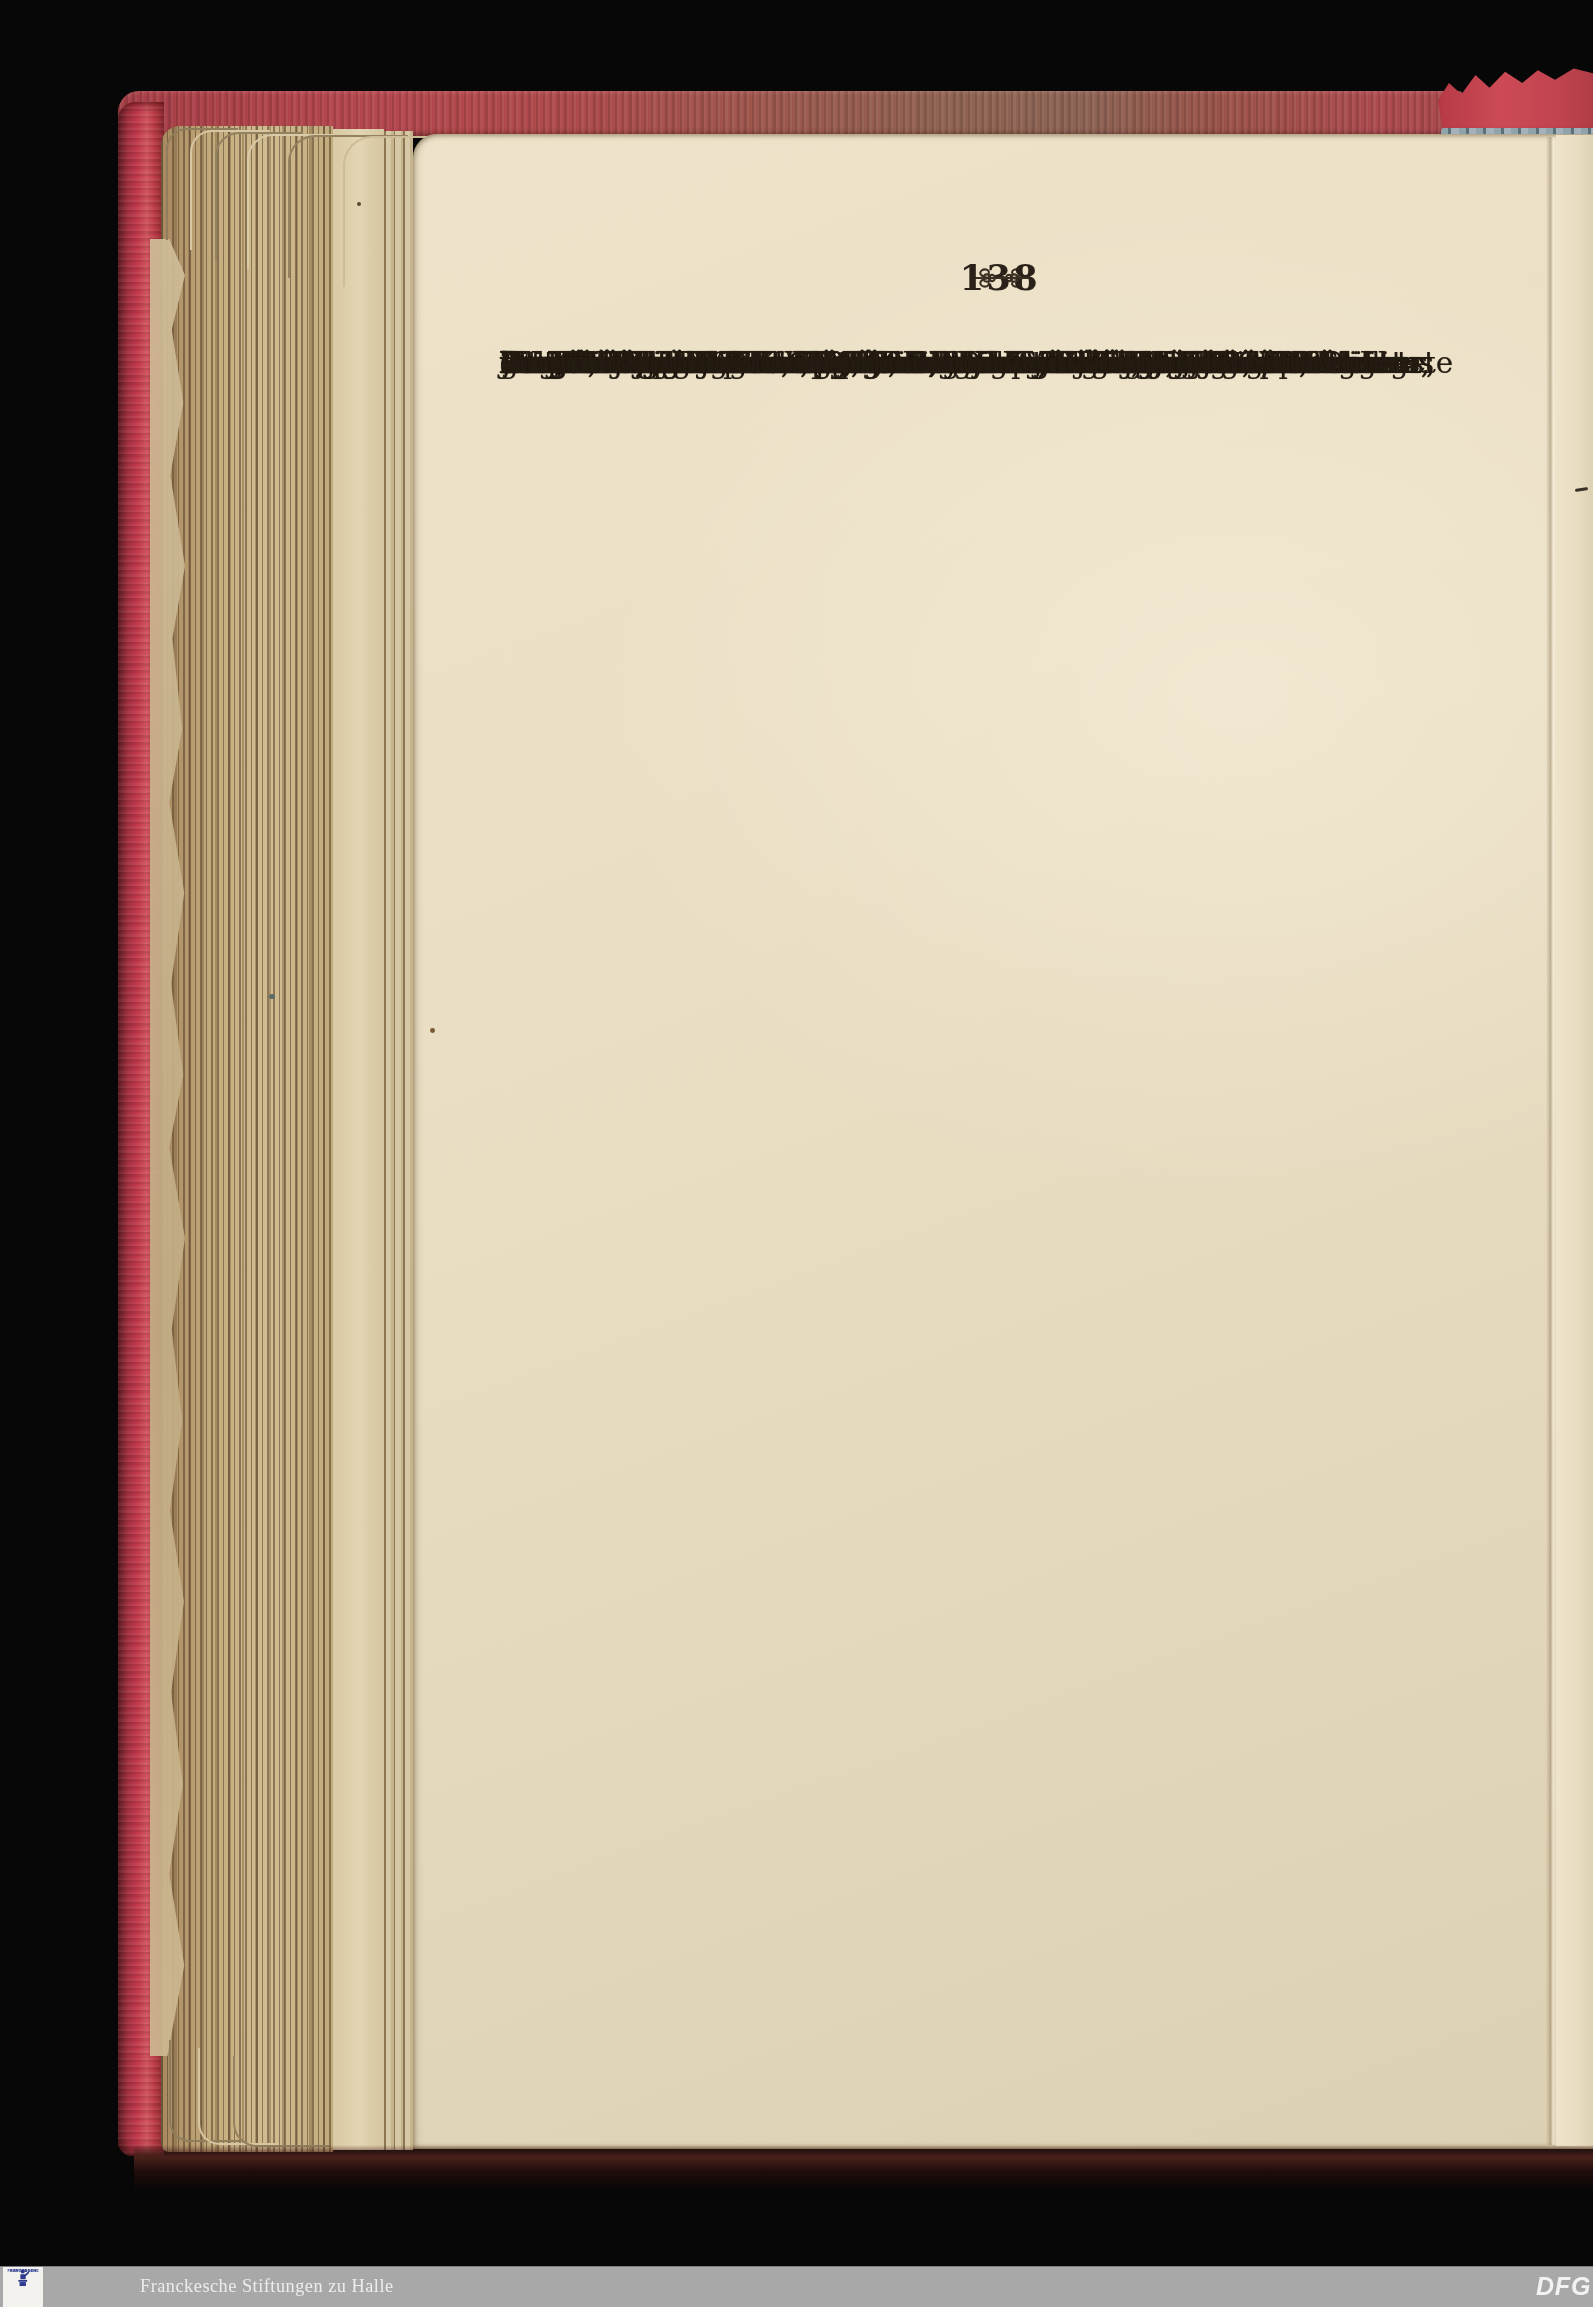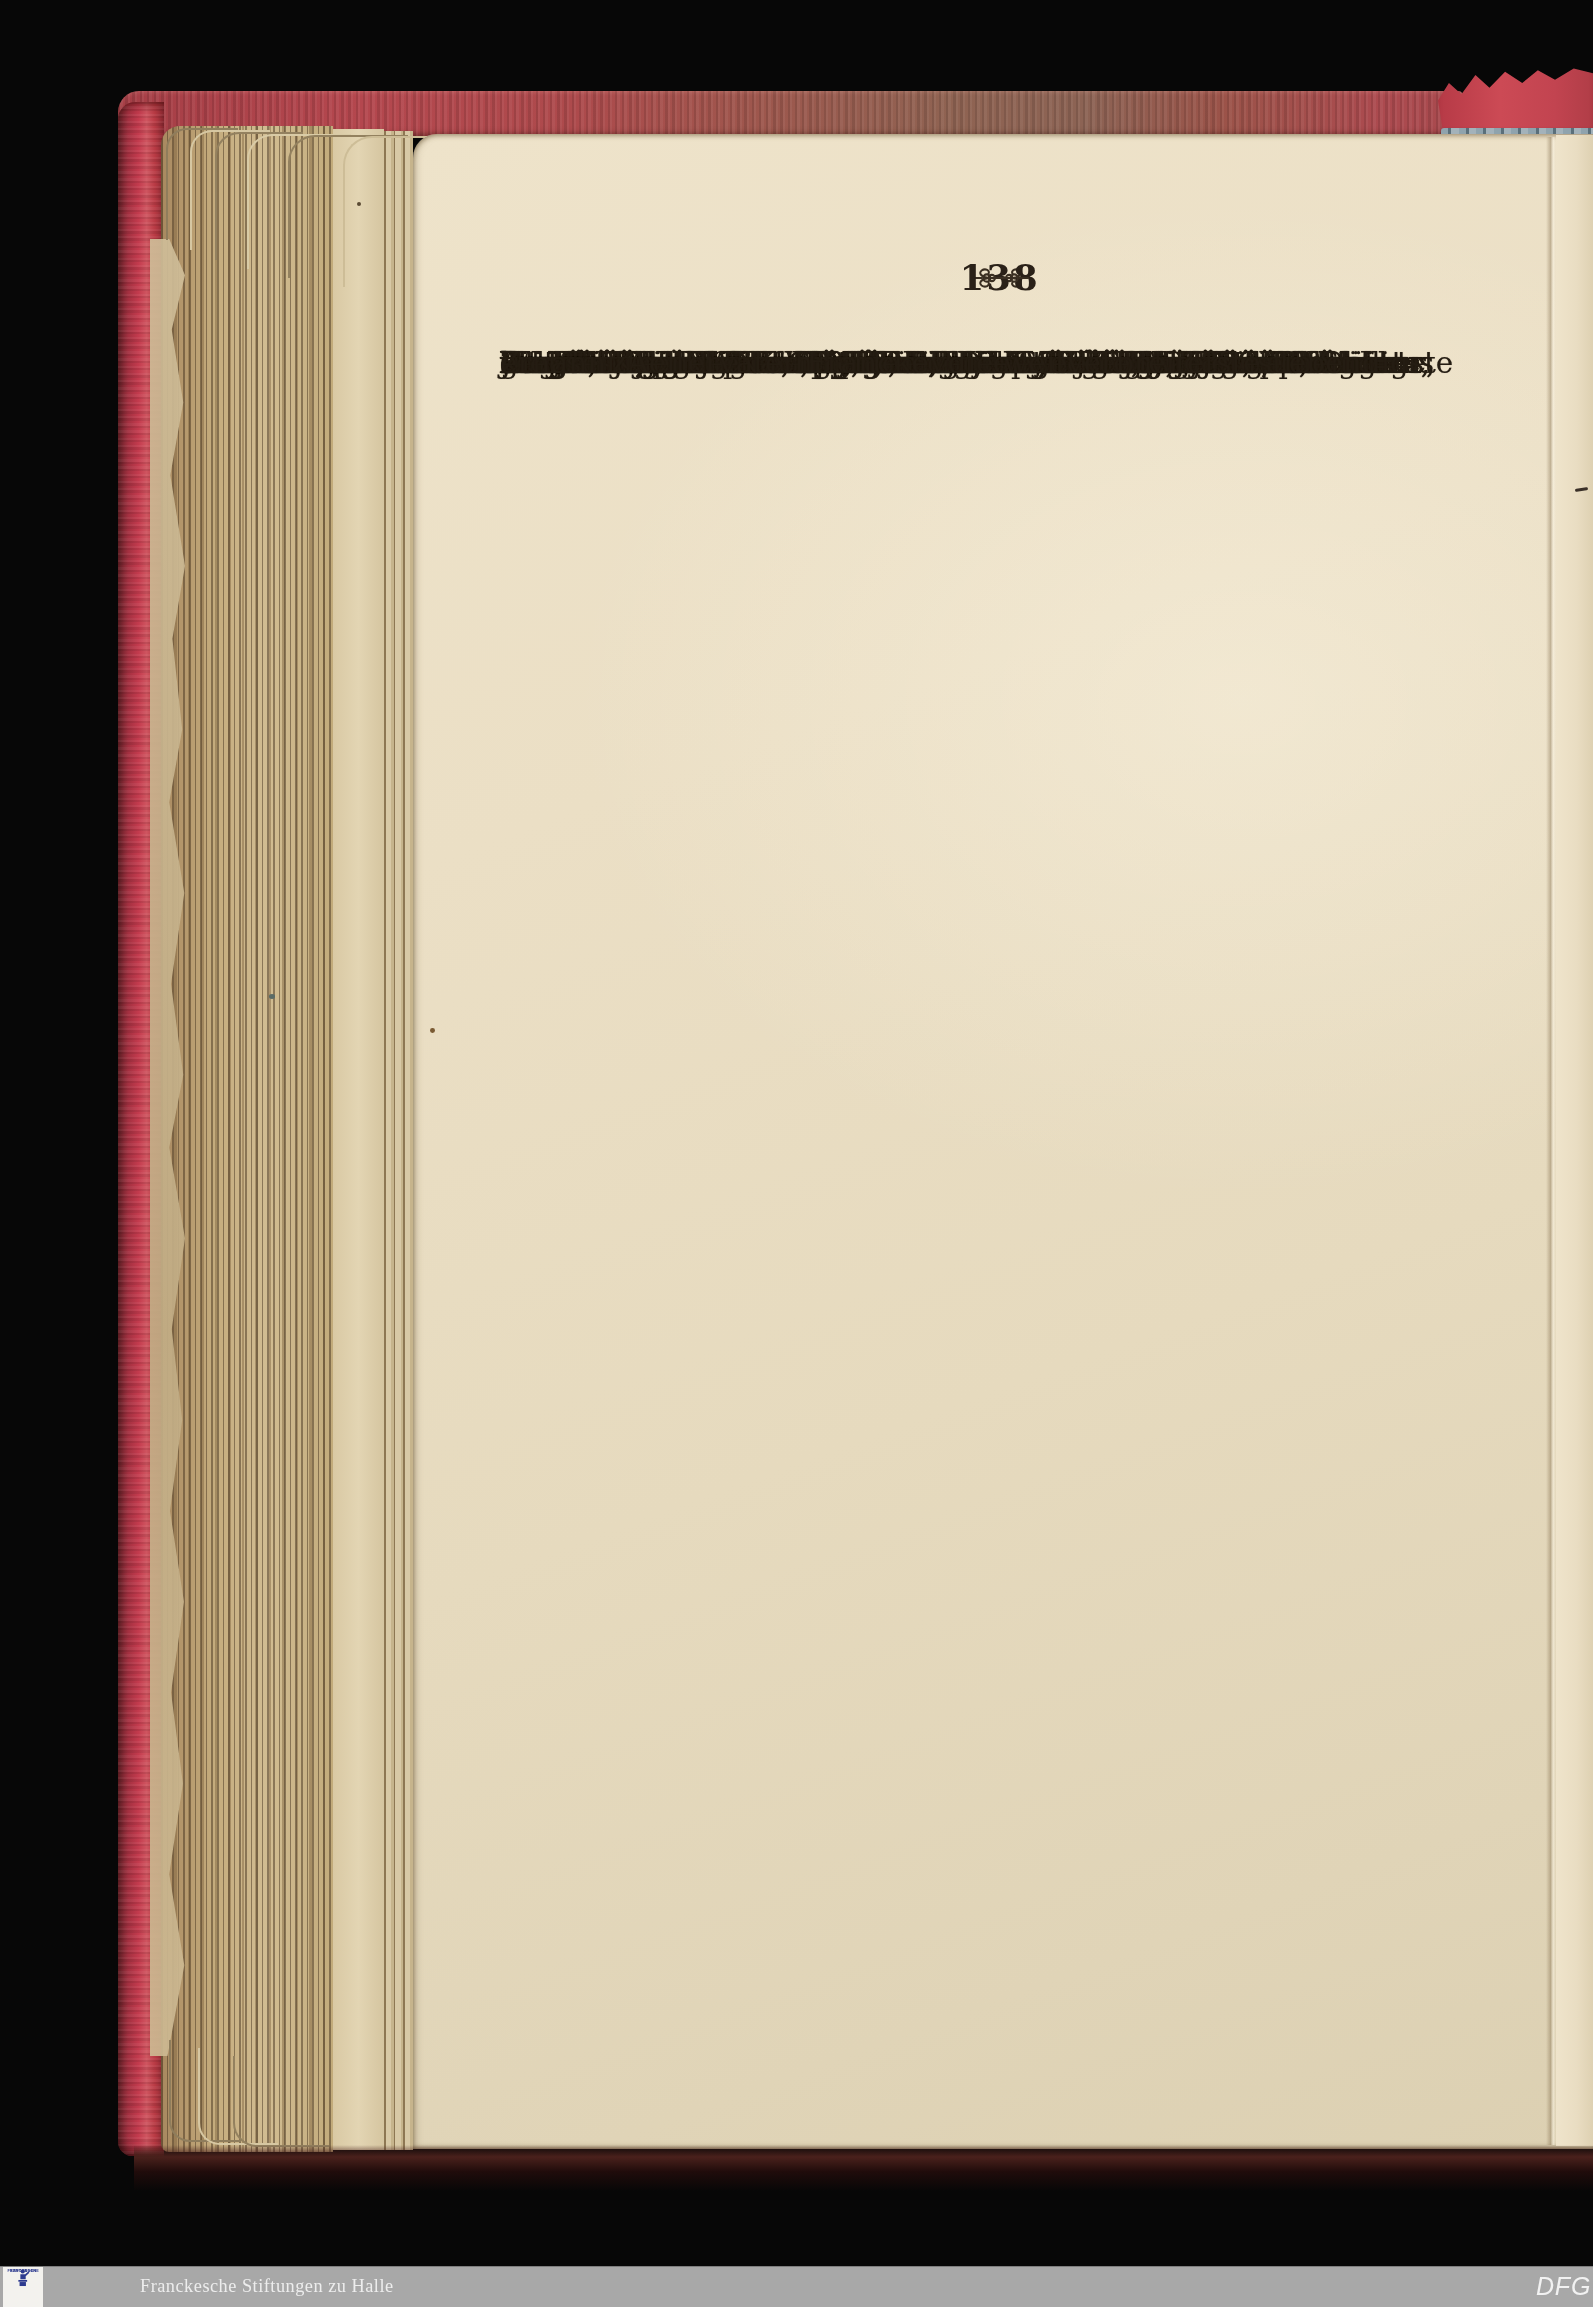--- a/index.html
+++ b/index.html
@@ -89,21 +89,21 @@
   .footer-bar{left:0;top:2266px;width:1594px;height:41px;background:#a8a8a8;
     border-top:0.8px solid #7e7e7e;}
   .logo-box{left:3.2px;top:2267px;width:40px;height:40px;background:#f3f2ee;
     display:flex;flex-direction:column;align-items:center;justify-content:flex-start;padding-top:2.4px;}
   .logo-box *{position:static;}
   .logo-text{font-family:"Liberation Sans",sans-serif;font-weight:bold;font-size:3.7px;
     letter-spacing:0.3px;color:#2c3a8f;line-height:4.8px;text-align:center;}
   .inst-name{left:140px;top:2266px;height:41px;line-height:41px;
     font-family:"Liberation Serif",serif;font-size:18.3px;letter-spacing:0.5px;color:#ededed;}
   .dfg{left:1536px;top:2266px;height:41px;line-height:41px;
-    font-family:"Liberation Sans",sans-serif;font-size:25px;font-weight:400;
+    font-family:"Liberation Sans",sans-serif;font-size:25px;font-weight:700;
     letter-spacing:0.8px;color:#f2f2f2;font-style:oblique 8deg;}
 </style>
 </head>
 <body>
 
 <div id="stage">
 
   <div class="cover-top"></div>
   <div class="cover-frayed"></div>
   <div class="headband"></div>

